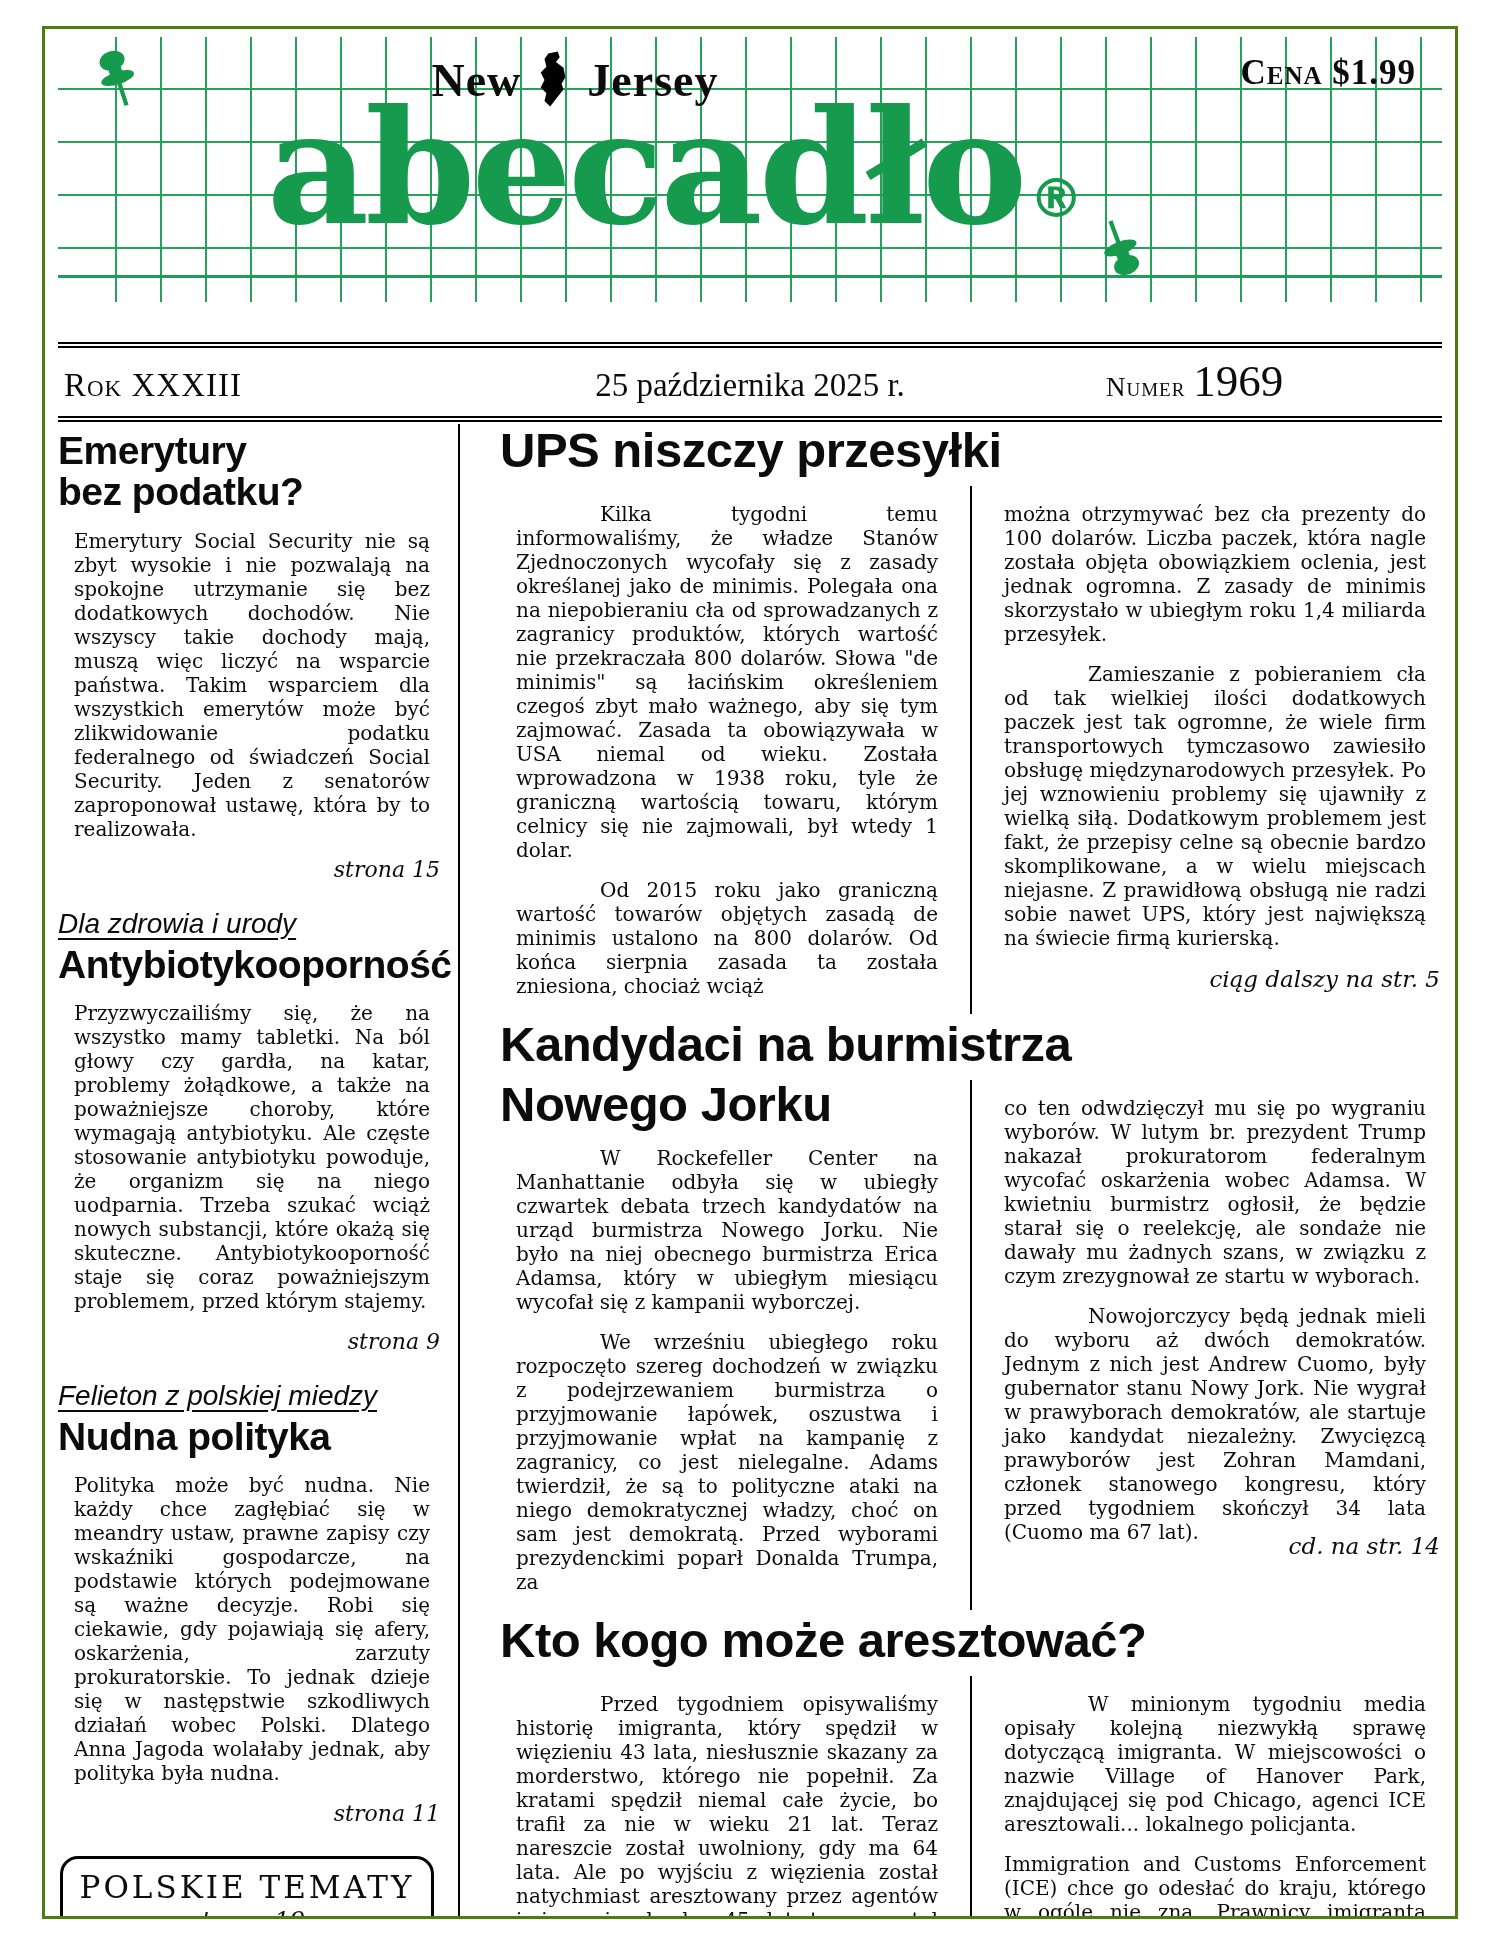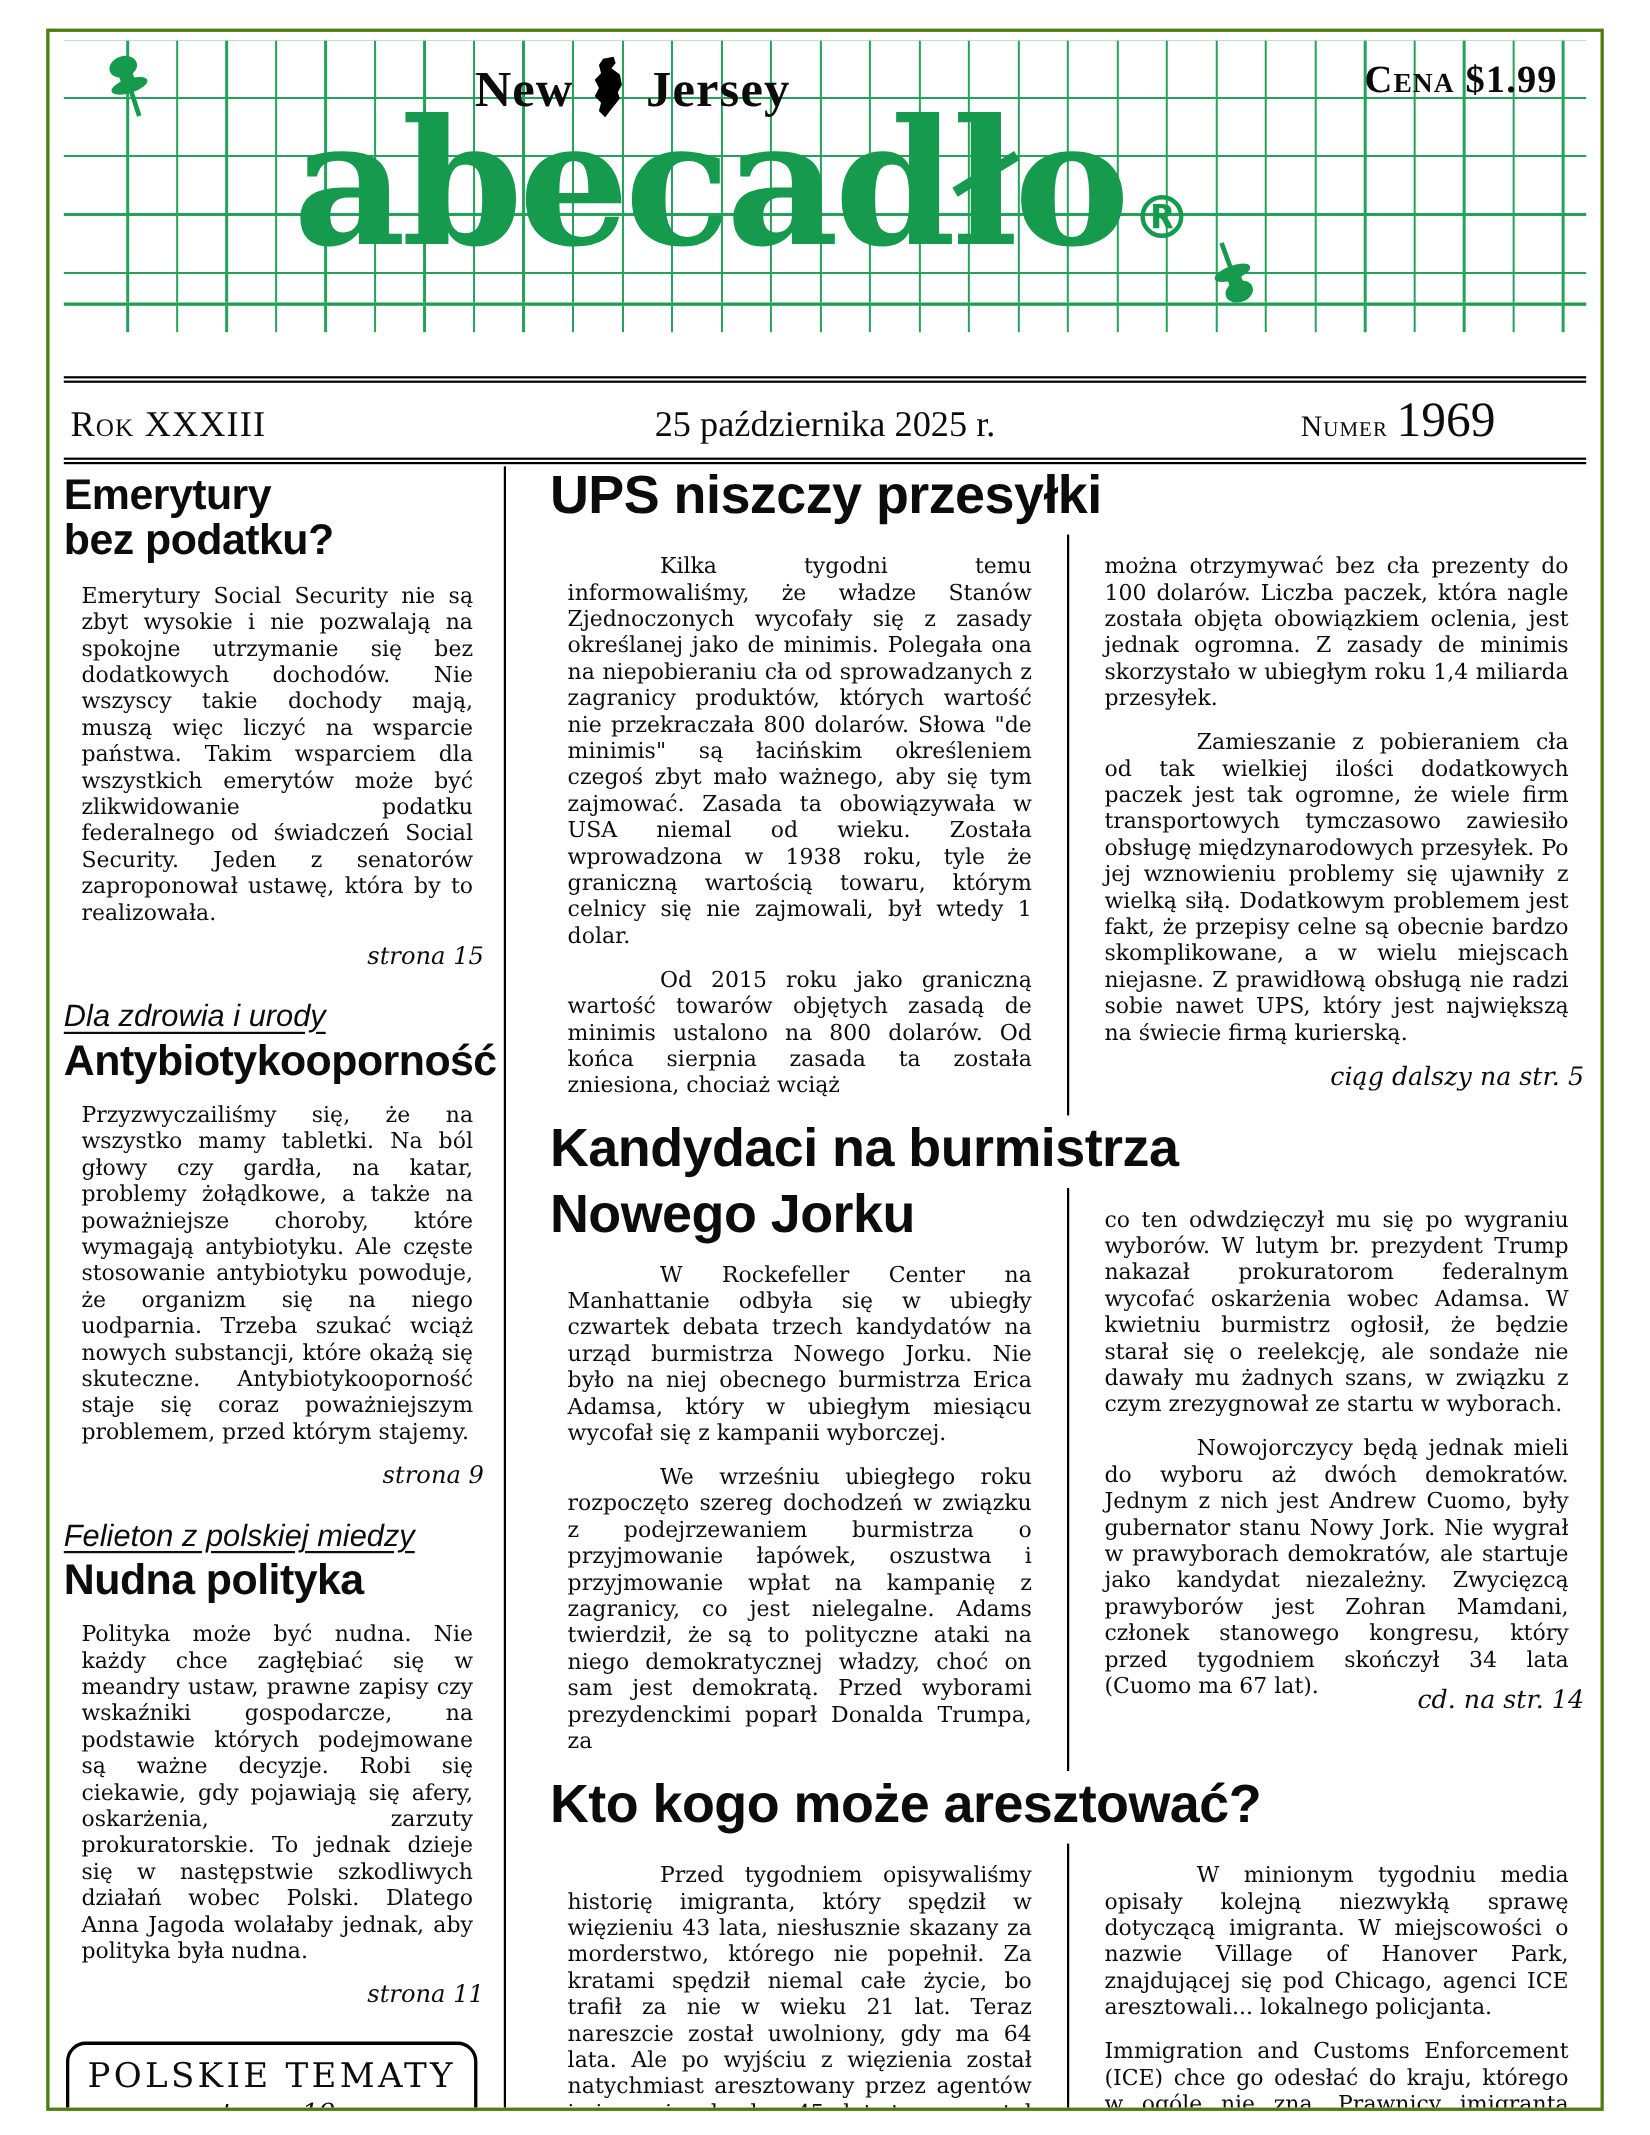--- a/index.html
+++ b/index.html
@@ -53,21 +53,21 @@
   .pin1{left:38px;top:10px;transform:rotate(-18deg);}
   .pin2{right:300px;bottom:-4px;transform:rotate(160deg);}
   
   .datebar{
     margin-top:40px;border-top:6px double #000;border-bottom:6px double #000;
     display:flex;align-items:baseline;padding:7px 6px 9px 6px;
     font-family:"Liberation Serif", serif;
   }
   .db-left{width:330px;font-variant:small-caps;font-size:33px;letter-spacing:1px;}
   .db-center{flex:1;text-align:center;font-size:33px;}
-  .db-right{width:330px;text-align:center;font-variant:small-caps;font-size:27px;letter-spacing:1px;}
+  .db-right{width:330px;text-align:left;font-variant:small-caps;font-size:27px;letter-spacing:1px;}
   .db-issue{font-size:45px;font-variant:normal;letter-spacing:0;}
   
   .content{display:flex;margin-top:2px;}
   .vdiv{width:2px;background:#000;margin-left:12px;}
   .leftcol{width:388px;flex:none;padding-top:6px;}
   .maincol{flex:1;padding-left:40px;padding-top:2px;}
   
   .kicker{
     font-family:"Liberation Sans", sans-serif;font-style:italic;font-size:28px;
     text-decoration:underline;text-underline-offset:5px;margin:26px 0 2px 0;

